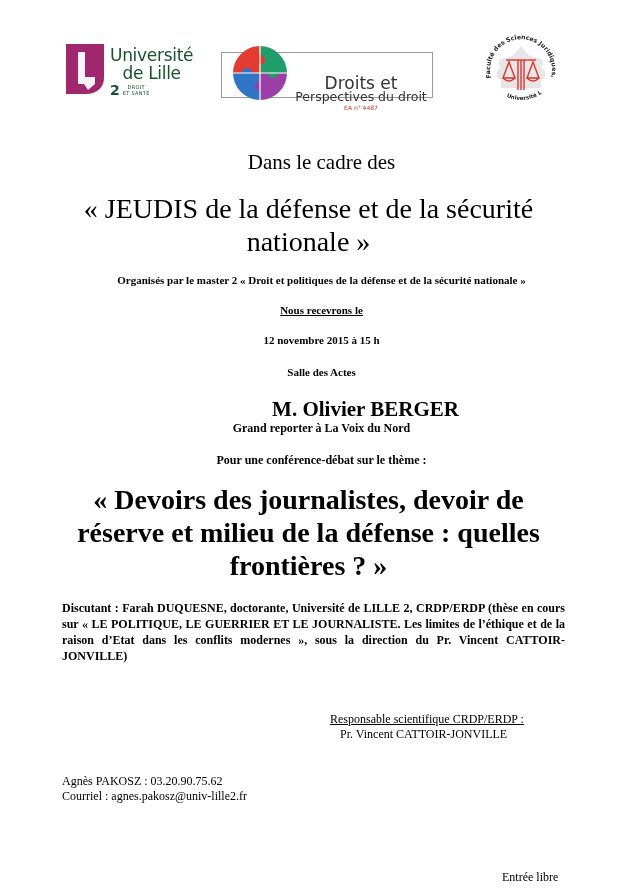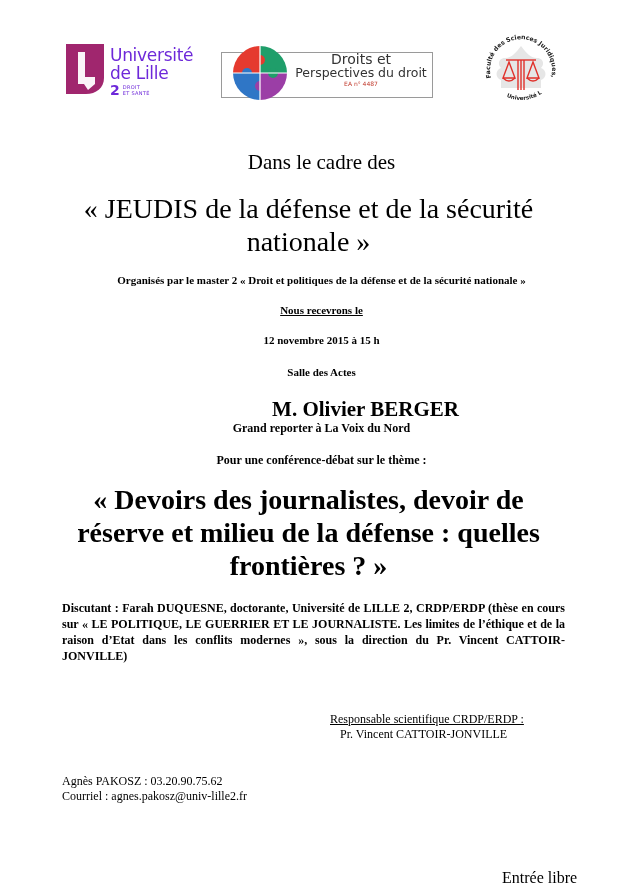--- a/index.html
+++ b/index.html
@@ -4,32 +4,32 @@
 <style>
   html, body { margin: 0; padding: 0; background: #ffffff; }
   body { width: 617px; height: 894px; position: relative; overflow: hidden;
          font-family: "Liberation Serif", "DejaVu Serif", serif; color: #000; }
   .abs { position: absolute; }
   .center { left: 13px; width: 617px; text-align: center; }
 
   
   .ul-logo { left: 66px; top: 44px; width: 110px; height: 56px; }
   .ul-shield { position: absolute; left: 0; top: 0; width: 38px; height: 50px; }
-  .ul-text { position: absolute; left: 44px; top: 2px; font-family: "DejaVu Sans", "Liberation Sans", sans-serif; color: #6d28d9; }
+  .ul-text { position: absolute; left: 44px; top: 2px; font-family: "DejaVu Sans", "Liberation Sans", sans-serif; color: #14532d; text-align: center; }
   .ul-line1 { font-size: 17px; line-height: 18px; letter-spacing: -0.3px; }
   .ul-line2 { font-size: 17px; line-height: 18px; letter-spacing: -0.3px; }
   .ul-line3 { display: flex; align-items: center; margin-top: 1px; }
   .ul-two { font-size: 14px; font-weight: bold; line-height: 14px; margin-right: 3px; }
   .ul-sub { font-size: 5px; line-height: 6px; letter-spacing: 0.3px; }
 
   .dp-logo { left: 221px; top: 44px; width: 212px; height: 58px; }
   .dp-box { position: absolute; left: 0; top: 8px; width: 210px; height: 44px; border: 1px solid #9a9a9a; background: #fff; }
   .dp-puzzle { position: absolute; left: 10px; top: 0; width: 58px; height: 58px; }
   .dp-text { position: absolute; left: 72px; top: 9px; width: 136px; text-align: center; font-family: "DejaVu Sans", "Liberation Sans", sans-serif; color: #333; }
-  .dp-l1 { font-size: 14px; line-height: 13px; }
+  .dp-l1 { font-size: 17px; line-height: 13px; margin-top: 24px; }
   .dp-l2 { font-size: 12.5px; line-height: 14px; white-space: nowrap; }
   .dp-l3 { font-size: 6px; line-height: 8px; color: #c0392b; }
 
   .fac-logo { left: 475px; top: 28px; width: 92px; height: 88px; }
 
   
   .t-intro { top: 150px; font-size: 21px; line-height: 24px; }
   .t-title { top: 192px; font-size: 28px; line-height: 33px; font-weight: normal; }
   .t-org { top: 273px; font-size: 11px; line-height: 14px; font-weight: bold; }
   .t-recv { top: 303px; font-size: 11px; line-height: 14px; font-weight: bold; text-decoration: underline; }
@@ -43,21 +43,21 @@
   .t-disc { left: 62px; top: 600px; width: 503px; font-size: 12px; line-height: 16px; font-weight: bold; text-align: justify; }
 
   .t-resp { left: 330px; top: 712px; font-size: 12px; line-height: 15px; }
   .t-resp .h { font-weight: normal; text-decoration: underline; text-align: right; }
   .t-resp .n { padding-left: 10px; }
 
   .t-contact { left: 62px; top: 757px; font-size: 12px; line-height: 15px; }
   .t-contact .h { text-decoration: underline; }
   .t-contact .gap { height: 17px; }
 
-  .t-free { left: 502px; top: 870px; font-size: 16px; line-height: 15px; }
+  .t-free { left: 502px; top: 870px; font-size: 12px; line-height: 15px; }
 </style>
 </head>
 <body>
 
 <div class="abs ul-logo">
   <svg class="ul-shield" viewBox="0 0 38 50">
     <path d="M0 0 H38 V34 C38 44 30 50 20 50 H0 Z" fill="#a0266e"></path>
     <path d="M12 8 H19 V33 H29 V40 L22 46 L18 40 H12 Z" fill="#ffffff" opacity="0.95"></path>
   </svg>
   <div class="ul-text">

